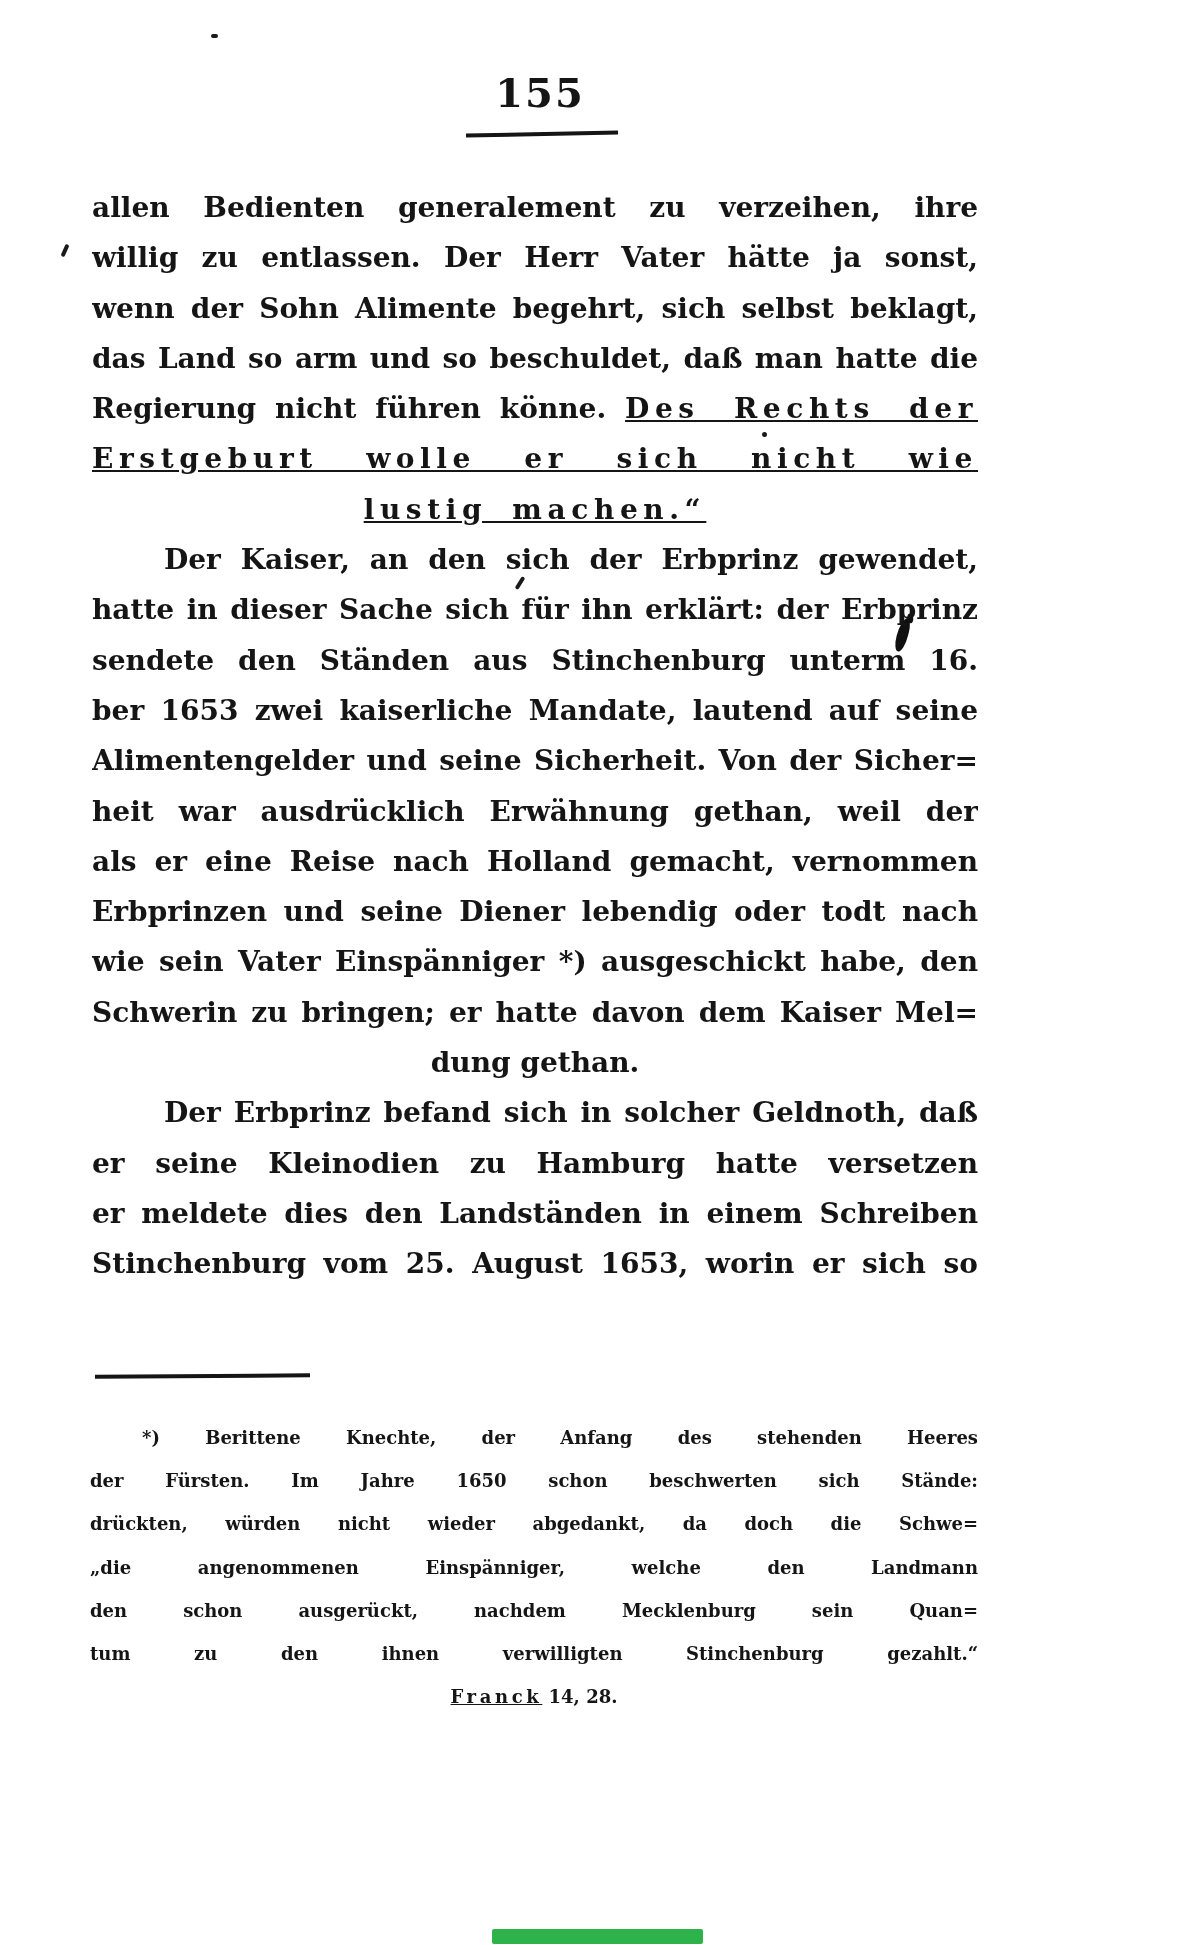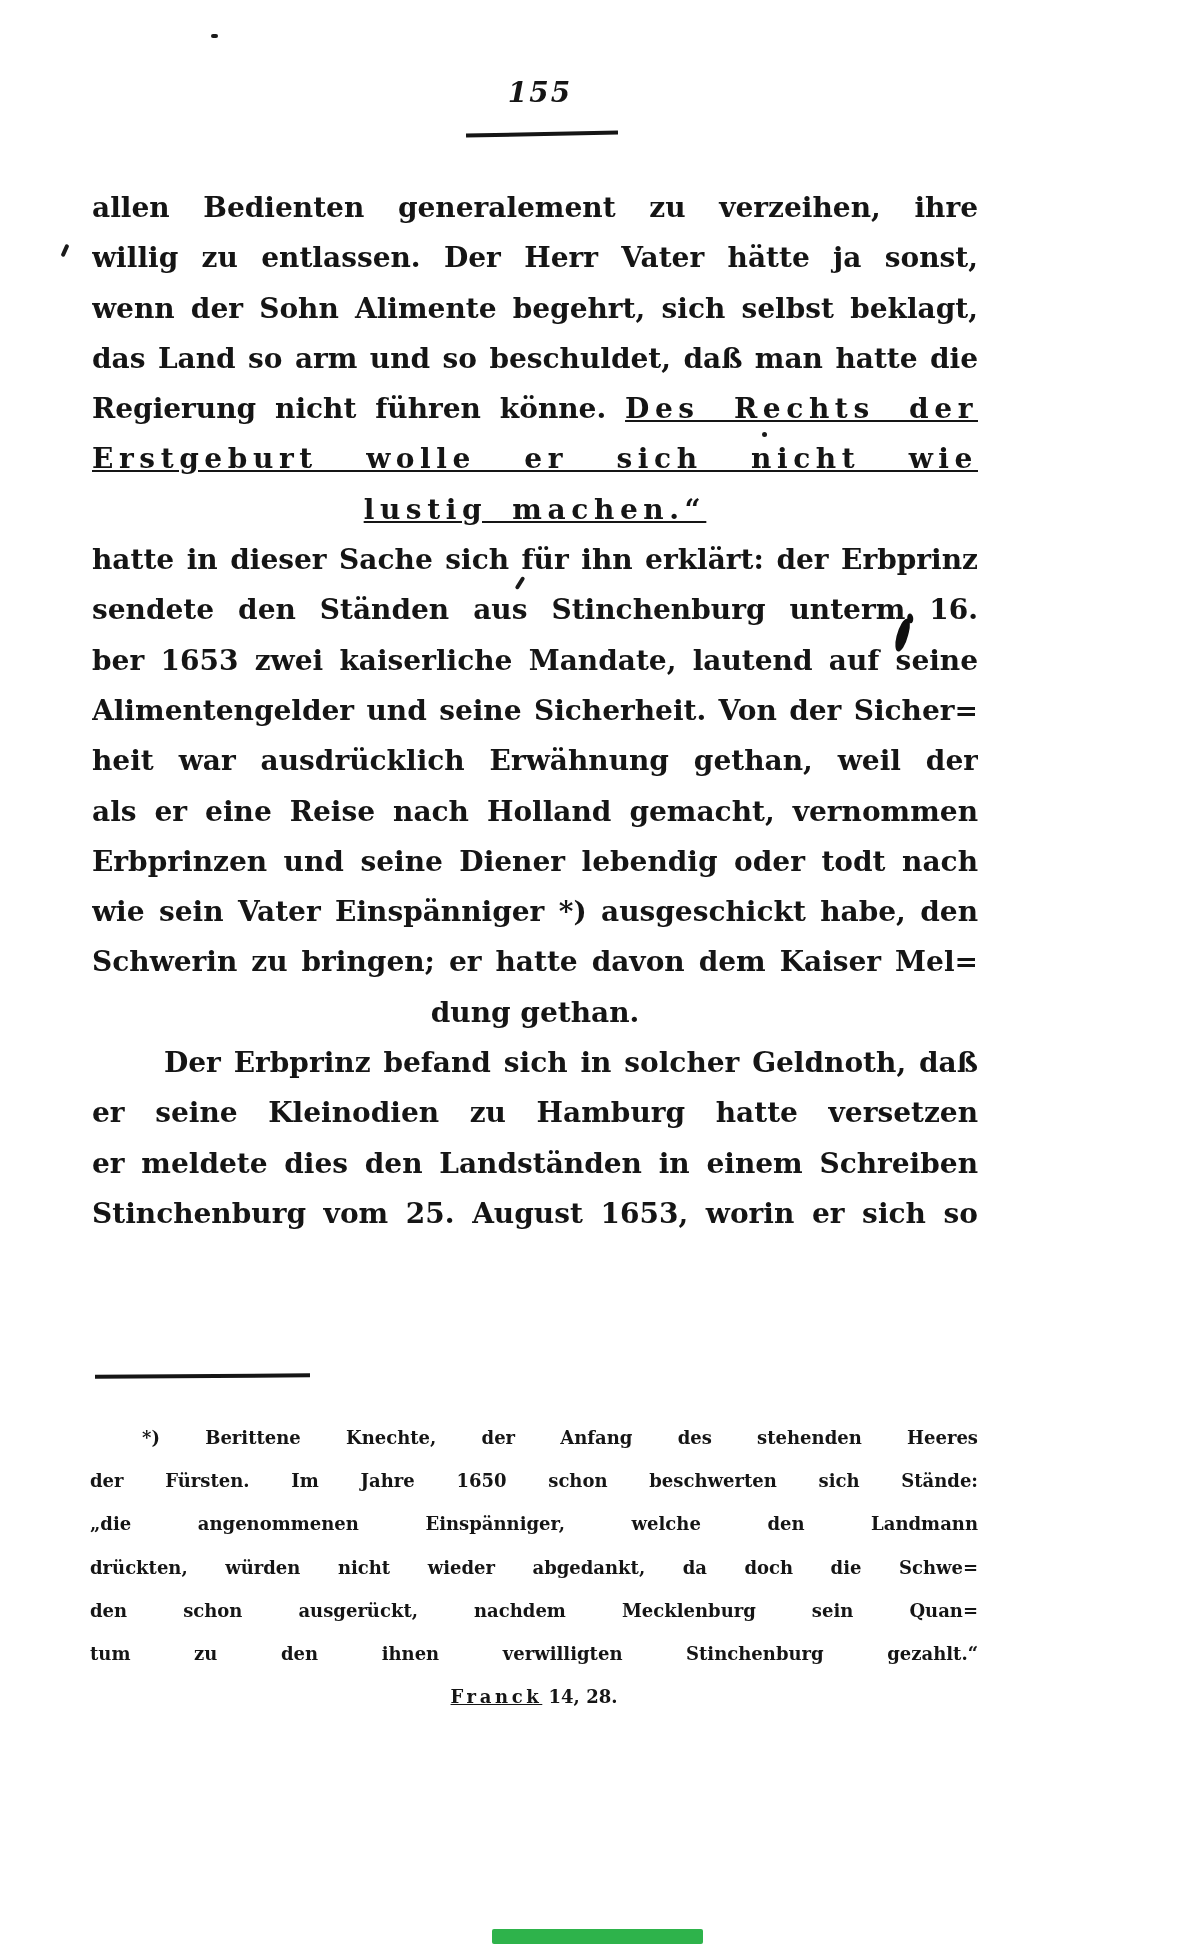--- a/index.html
+++ b/index.html
@@ -7,21 +7,21 @@
     position:relative;
     width:1187px;height:1945px;
     background:#ffffff;
     color:#151515;
     font-family:"DejaVu Serif", serif;
     font-weight:700;
     overflow:hidden;
   }
   
   .pagenum-wrap{position:absolute;top:70px;left:478px;width:124px;text-align:center;}
-  .pagenum{font-size:28px;line-height:46px;letter-spacing:2px;font-style:italic;}
+  .pagenum{font-size:40px;line-height:46px;letter-spacing:2px;}
   .pagenum-rule{
     position:absolute;top:132px;left:466px;width:152px;height:4px;
     background:#151515;transform:rotate(-1.2deg);
   }
   
   .main-text{
     position:absolute;top:183px;left:92px;width:886px;
     font-size:28px;
   }
   .main-text .line{height:50.3px;line-height:50.3px;overflow:hidden;white-space:normal;}
@@ -78,20 +78,21 @@
   <div class="pagenum-rule"></div>
 
   <div id="main-text" class="main-text">
       <div class="line just"><span>allen Bedienten generalement zu verzeihen, ihre hinter=</span></div>
       <div class="line just"><span>willig zu entlassen.  Der Herr Vater hätte ja sonst,</span></div>
       <div class="line just"><span>wenn der Sohn Alimente begehrt, sich selbst beklagt, wie</span></div>
       <div class="line just"><span>das Land so arm und so beschuldet, daß man hatte die</span></div>
       <div class="line just"><span>Regierung nicht führen könne.  </span><span class="sp">Des Rechts der</span></div>
       <div class="line just"><span class="sp">Erstgeburt wolle er sich nicht wie Esau ver=</span></div>
       <div class="line left"><span class="sp">lustig machen.“</span></div>
+      <div class="line just indent1"><span>Der Kaiser, an den sich der Erbprinz gewendet,</span></div>
       <div class="line just"><span>hatte in dieser Sache sich für ihn erklärt: der Erbprinz</span></div>
       <div class="line just"><span>sendete den Ständen aus Stinchenburg unterm 16. Octo=</span></div>
       <div class="line just"><span>ber 1653 zwei kaiserliche Mandate, lautend auf seine</span></div>
       <div class="line just"><span>Alimentengelder und seine Sicherheit.  Von der Sicher=</span></div>
       <div class="line just"><span>heit war ausdrücklich Erwähnung gethan, weil der Prinz,</span></div>
       <div class="line just"><span>als er eine Reise nach Holland gemacht, vernommen hatte,</span></div>
       <div class="line just"><span>Erbprinzen und seine Diener lebendig oder todt nach</span></div>
       <div class="line just"><span>wie sein Vater Einspänniger *) ausgeschickt habe, den</span></div>
       <div class="line just"><span>Schwerin zu bringen; er hatte davon dem Kaiser Mel=</span></div>
       <div class="line left"><span>dung gethan.</span></div>
@@ -99,22 +100,22 @@
       <div class="line just"><span>er seine Kleinodien zu Hamburg hatte versetzen müssen:</span></div>
       <div class="line just"><span>er meldete dies den Landständen in einem Schreiben aus</span></div>
       <div class="line just"><span>Stinchenburg vom 25. August 1653, worin er sich so</span></div>
     </div>
 
   <div class="footnote-rule"></div>
 
   <div id="footnote" class="footnote-text">
       <div class="line just indent2"><span>*) Berittene Knechte, der Anfang des stehenden Heeres</span></div>
       <div class="line just"><span>der Fürsten.  Im Jahre 1650 schon beschwerten sich Stände:</span></div>
+      <div class="line just"><span>drückten, würden nicht wieder abgedankt, da doch die Schwe=</span></div>
       <div class="line just"><span>„die angenommenen Einspänniger, welche den Landmann</span></div>
-      <div class="line just"><span>drückten, würden nicht wieder abgedankt, da doch die Schwe=</span></div>
       <div class="line just"><span>den schon ausgerückt, nachdem Mecklenburg sein Quan=</span></div>
       <div class="line just"><span>tum zu den ihnen verwilligten Stinchenburg gezahlt.“</span></div>
       <div class="line left"><span class="sp">Franck</span><span> 14, 28.</span></div>
     </div>
 
   <div class="green-bar" style="background: rgb(46, 179, 75);"></div>
 
 </div>
 
 </body></html>

